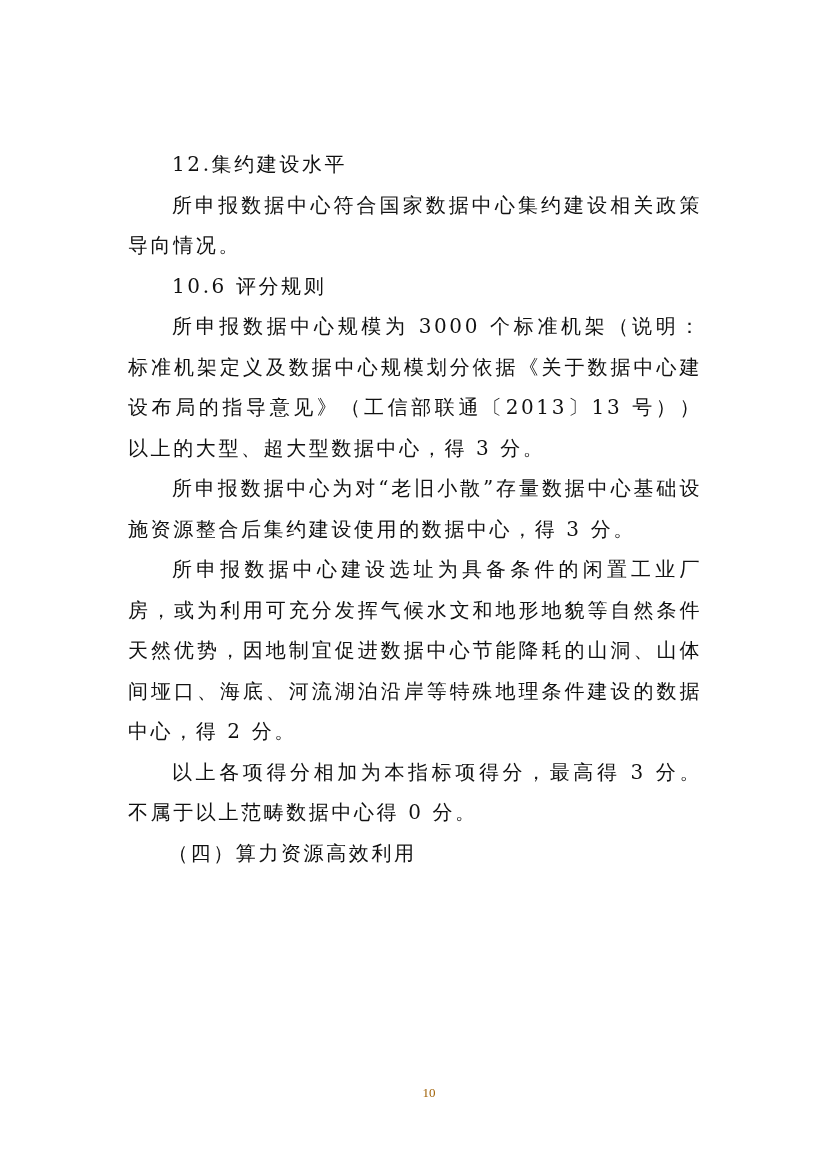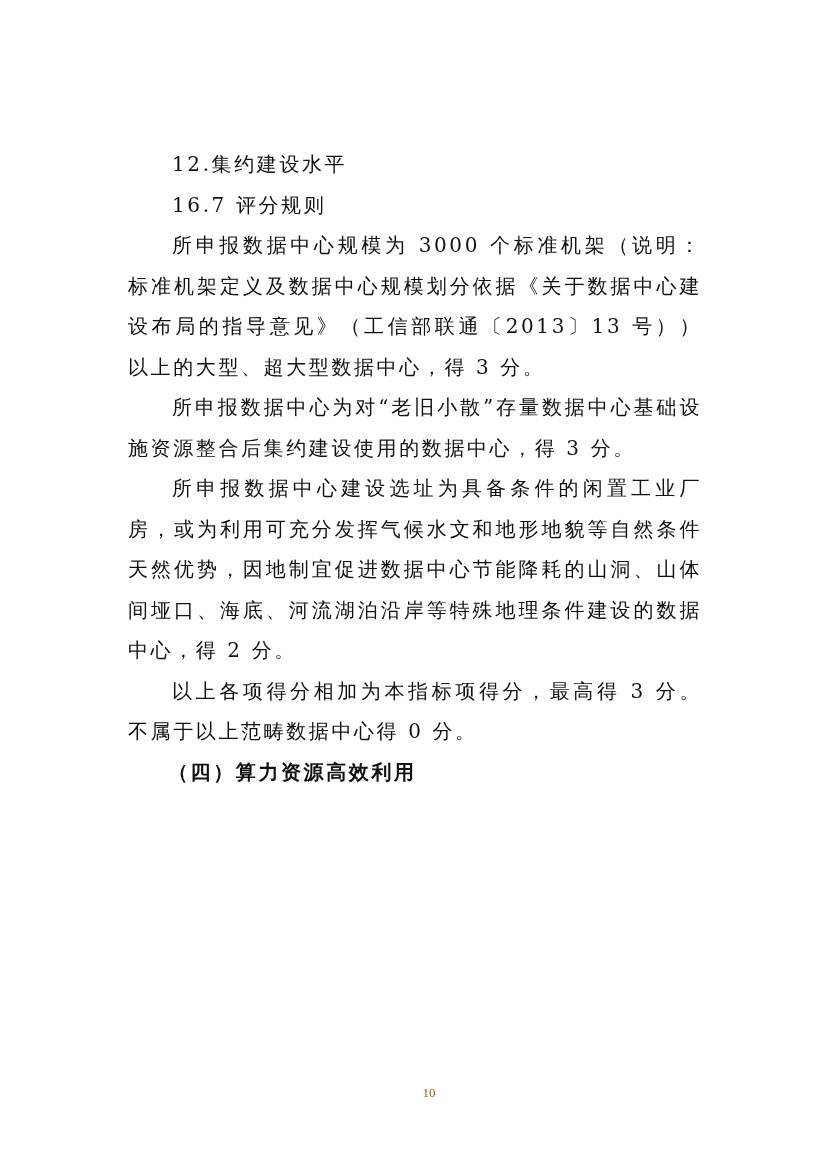--- a/index.html
+++ b/index.html
@@ -4,30 +4,31 @@
 <style>
   html, body { margin: 0; padding: 0; background: #ffffff; }
   body { width: 826px; height: 1169px; position: relative; overflow: hidden;
          font-family: "DejaVu Serif", "Liberation Serif", serif; color: #111111; }
   .page { position: absolute; left: 128px; top: 108px; width: 574px; margin-top: 36px; }
   .line { font-size: 20px; line-height: 40.5px; height: 40.5px; white-space: nowrap;
           letter-spacing: 2.6px; }
   .para { font-size: 20px; line-height: 40.5px; text-align: justify; text-indent: 44px;
           letter-spacing: 2.6px; }
   .h { text-indent: 44px; }
-  .bold { font-weight: bold; text-indent: 40px; }
+  .bold { font-weight: normal; text-indent: 40px; }
   .pagenum { position: absolute; left: 0; width: 826px; top: 1085px; text-align: center;
              font-size: 13px; font-family: "Liberation Serif", serif; color: #a16207; padding-left: 16px; }
 </style>
 </head>
 <body>
 
 <div class="page">
   <div class="line h">12.集约建设水平</div>
-  <div class="line h">16.7 评分规则</div>
+  <div class="para">所申报数据中心符合国家数据中心集约建设相关政策导向情况。</div>
+  <div class="line h">10.6 评分规则</div>
   <div class="para">所申报数据中心规模为 3000 个标准机架（说明：标准机架定义及数据中心规模划分依据《关于数据中心建设布局的指导意见》（工信部联通〔2013〕13 号））以上的大型、超大型数据中心，得 3 分。</div>
   <div class="para">所申报数据中心为对“老旧小散”存量数据中心基础设施资源整合后集约建设使用的数据中心，得 3 分。</div>
   <div class="para">所申报数据中心建设选址为具备条件的闲置工业厂房，或为利用可充分发挥气候水文和地形地貌等自然条件天然优势，因地制宜促进数据中心节能降耗的山洞、山体间垭口、海底、河流湖泊沿岸等特殊地理条件建设的数据中心，得 2 分。</div>
   <div class="para">以上各项得分相加为本指标项得分，最高得 3 分。不属于以上范畴数据中心得 0 分。</div>
   <div class="line bold">（四）算力资源高效利用</div>
 </div>
 
 <div class="pagenum">10</div>
 
 </body></html>

